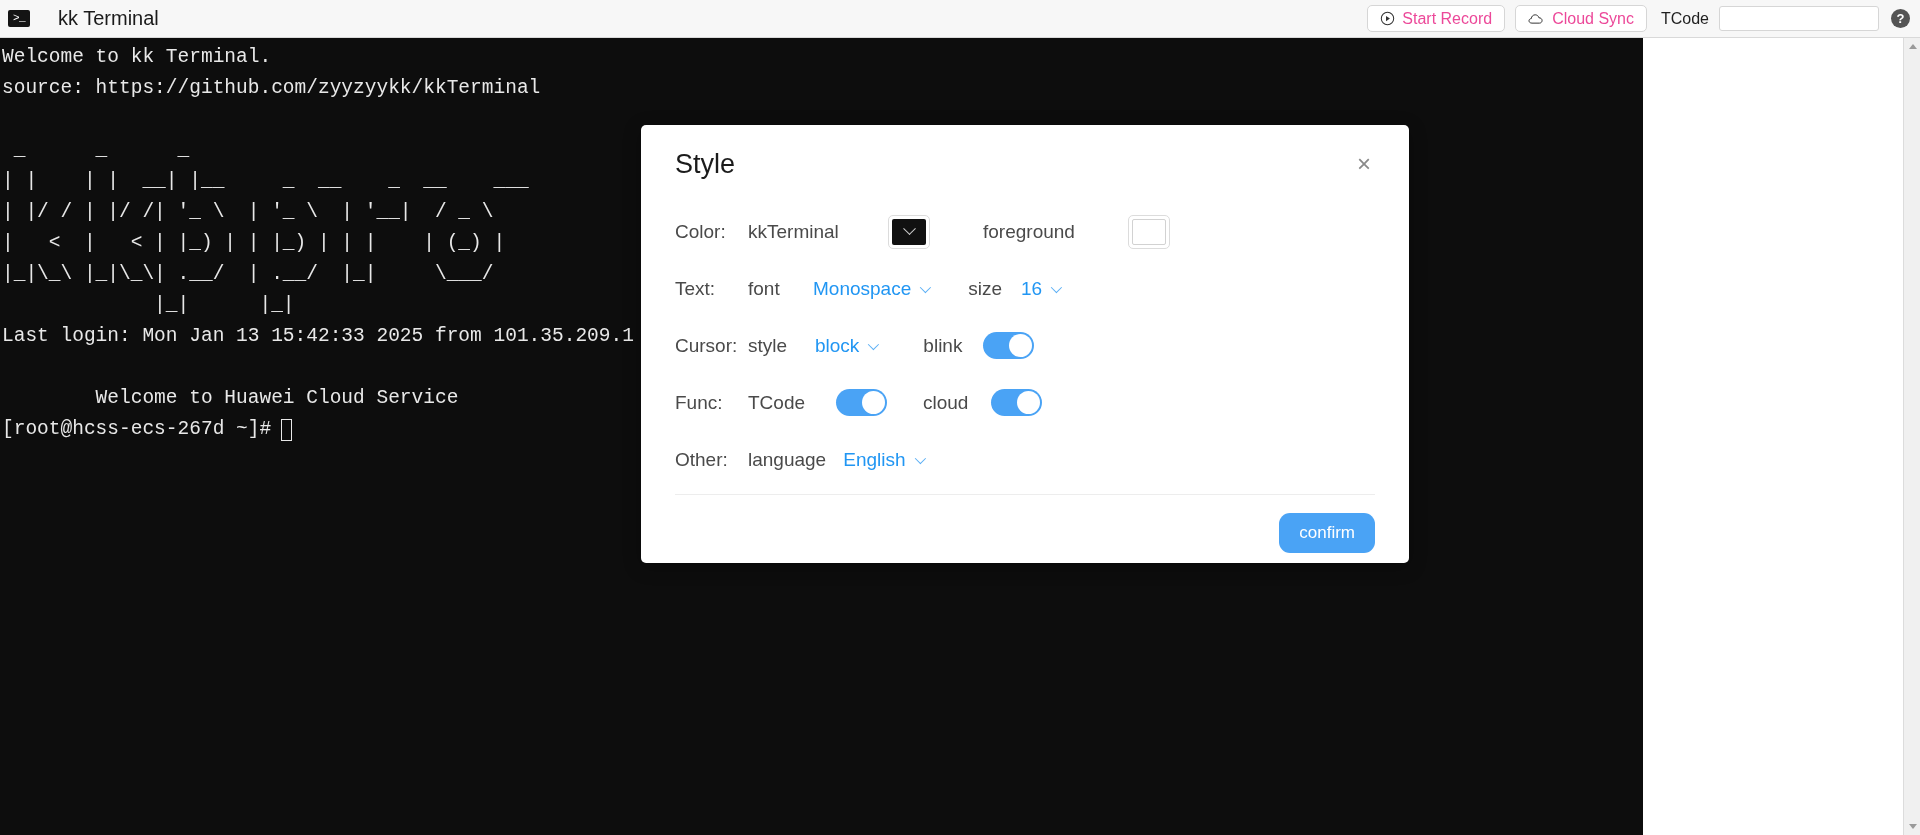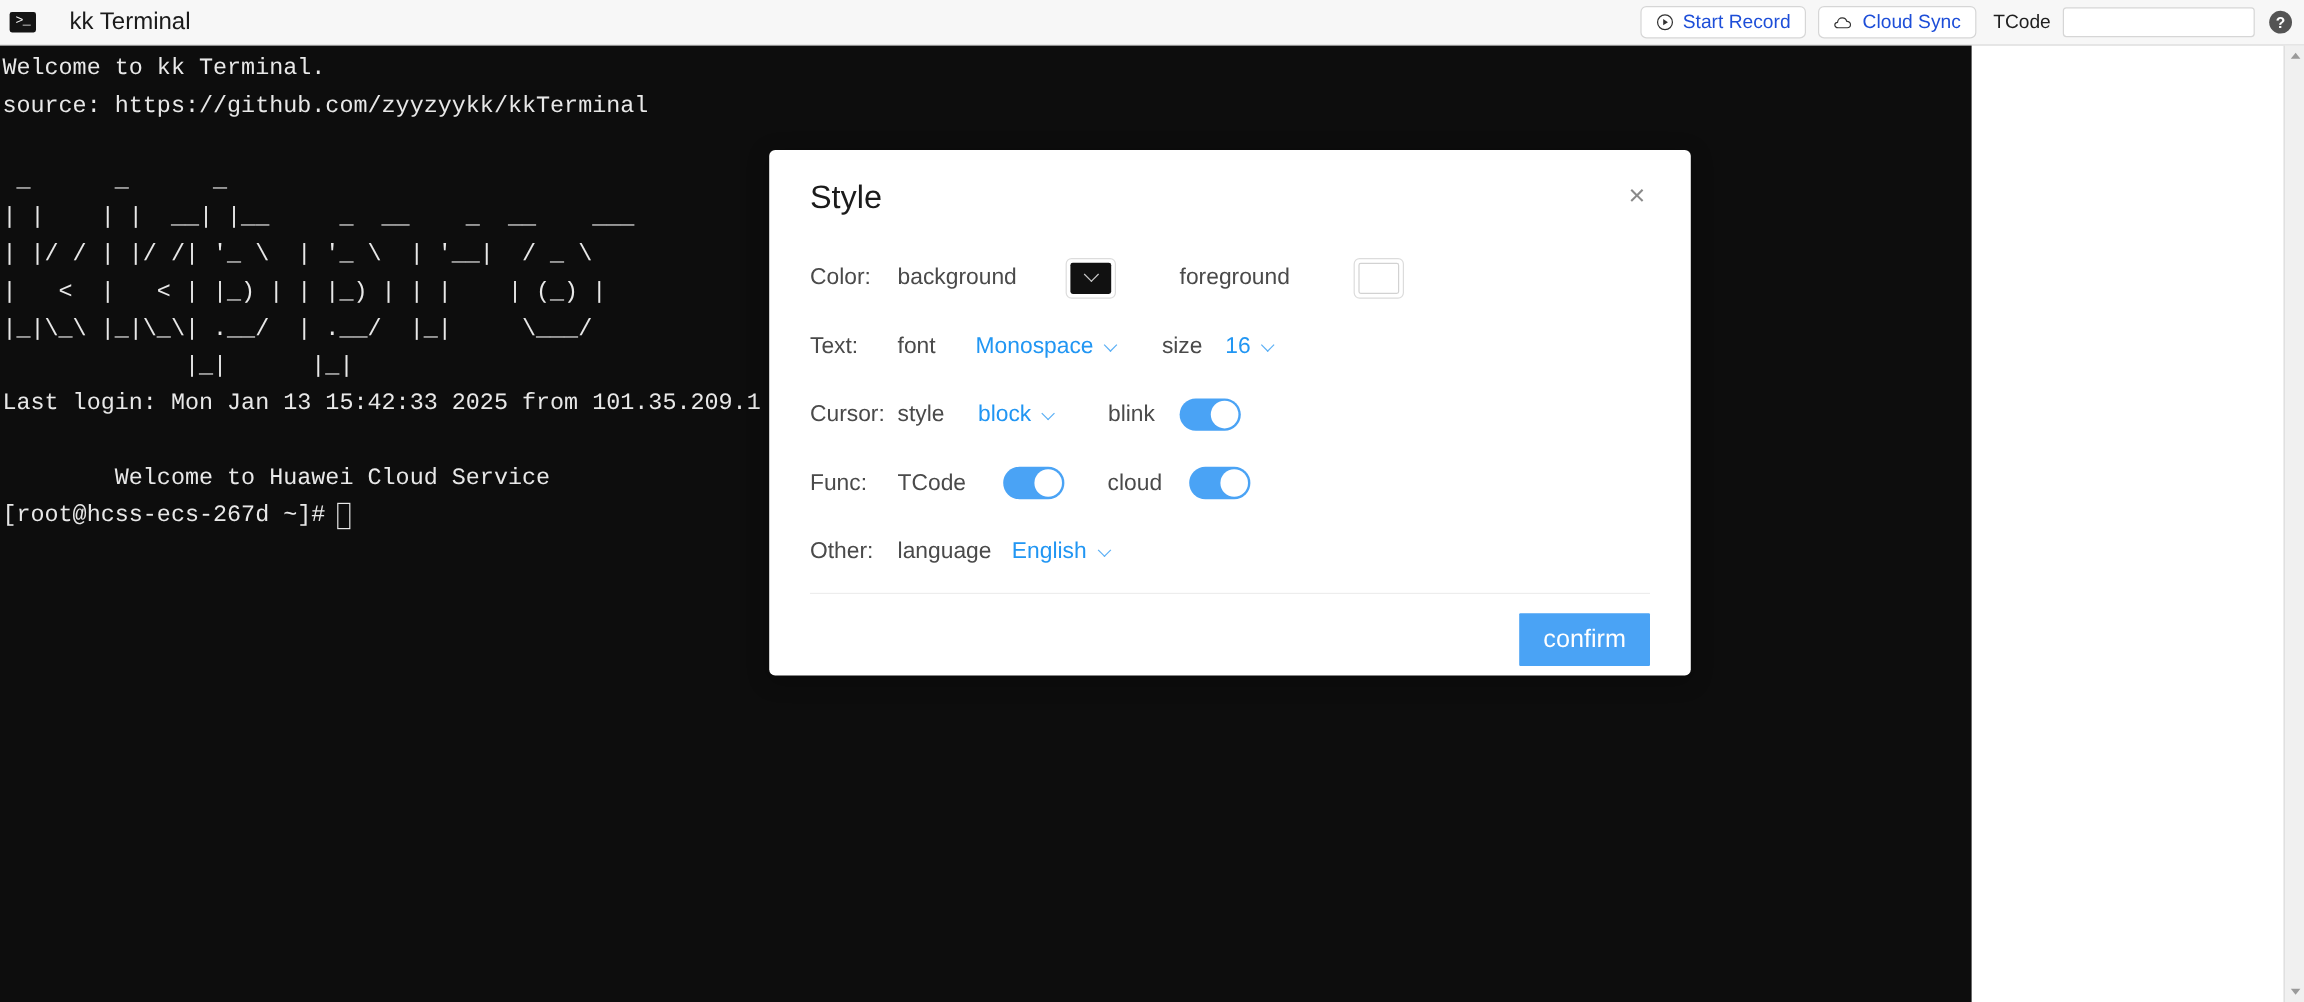--- a/index.html
+++ b/index.html
@@ -49,21 +49,21 @@
   .tb-btn {
     height: 27px;
     border: 1px solid #d6d6d6;
     border-radius: 5px;
     background: #ffffff;
     display: flex;
     align-items: center;
     gap: 7px;
     padding: 0 12px;
     font-size: 16px;
-    color: #1d4ed8;
+    color: #ec4899;
     white-space: nowrap;
     margin-left: 10px;
     cursor: pointer;
   }
   .tb-btn svg { display: block; }
 
   #tcode-label {
     font-size: 16px;
     color: #1f1f1f;
     margin-left: 14px;
@@ -280,22 +280,22 @@
   #modal-footer {
     height: 76px;
     display: flex;
     align-items: center;
     justify-content: flex-end;
   }
   #confirm-button {
     background: #4aa3f5;
     color: #ffffff;
     border: none;
-    border-radius: 1px;
-    font-size: 21px;
+    border-radius: 11px;
+    font-size: 17px;
     padding: 10px 20px;
     cursor: pointer;
     font-family: "Liberation Sans", sans-serif;
   }
 </style>
 </head>
 <body>
 
 <div id="titlebar">
   <div id="app-icon">&gt;_</div>
@@ -360,21 +360,21 @@
 
   <div id="modal-header">
     <div id="modal-title">Style</div>
     <div id="modal-close">×</div>
   </div>
 
   <div id="modal-body">
 
     <div class="row">
       <div class="row-label">Color:</div>
-      <div class="sub-label" style="width:118px">background</div>
+      <div class="sub-label" style="width:118px">kkTerminal</div>
       <div class="swatch" style="margin-left:22px">
         <span class="swatch-inner" id="bg-swatch" style="background: rgb(17, 17, 17);">
           <span class="swatch-chevron"></span>
         </span>
       </div>
       <div class="sub-label" style="margin-left:53px;width:123px">foreground</div>
       <div class="swatch" style="margin-left:22px">
         <span class="swatch-inner light" id="fg-swatch" style="background: rgb(255, 255, 255);"></span>
       </div>
     </div>

